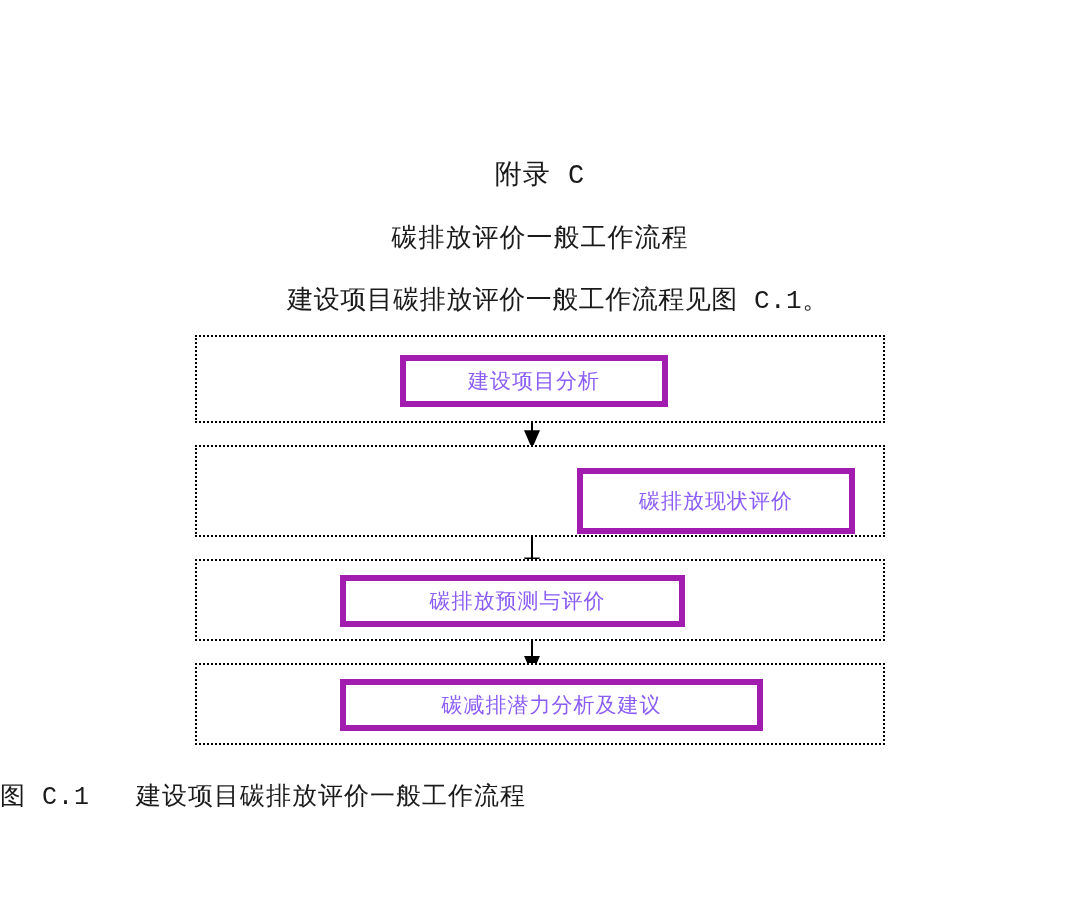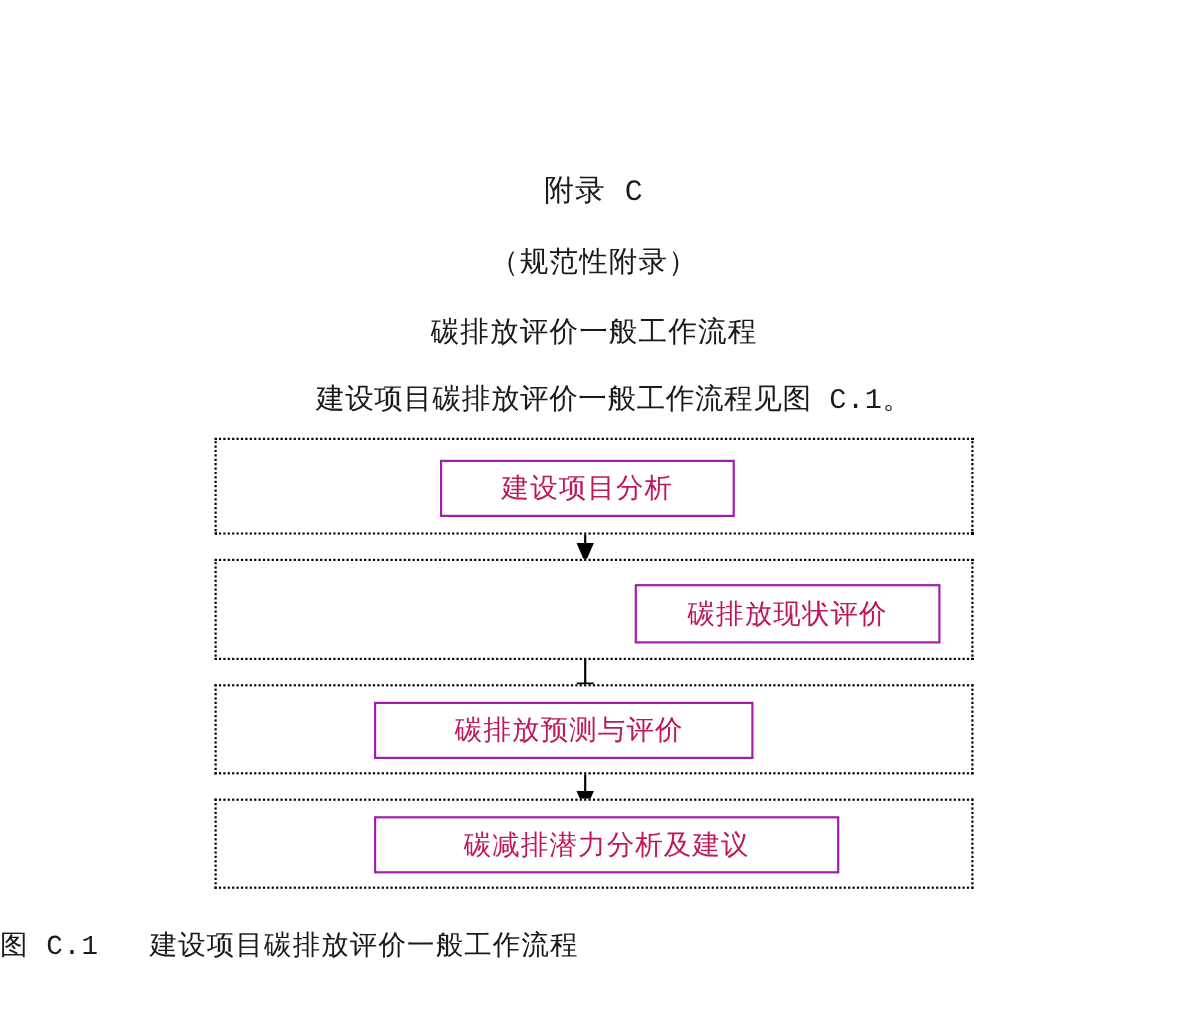--- a/index.html
+++ b/index.html
@@ -71,46 +71,46 @@
     margin-top: 22px;
   }
 
   .band-1 { height: 88px; }
   .band-2 { height: 92px; }
   .band-3 { height: 82px; }
   .band-4 { height: 82px; }
 
   .node {
     position: absolute;
-    border: 2px solid #a21caf;
+    border: 6px solid #a21caf;
     box-sizing: border-box;
     background: #fff;
     display: flex;
     align-items: center;
     justify-content: center;
-    font-size: 25px;
+    font-size: 21px;
     letter-spacing: 1px;
-    color: #be185d;
+    color: #8b5cf6;
   }
 
   .node-analysis {
     width: 268px;
     height: 52px;
     left: 203px;
     top: 18px;
   }
   .node-survey {
     width: 278px;
     height: 50px;
     left: 26px;
     top: 21px;
   }
   .node-assess {
     width: 278px;
-    height: 54px;
+    height: 66px;
     left: 380px;
     top: 21px;
   }
   .node-forecast {
     width: 345px;
     height: 52px;
     left: 143px;
     top: 14px;
     padding-left: 10px;
   }
@@ -139,21 +139,20 @@
   }
   .caption .cap-sep { display: inline-block; width: 14px; }
 </style>
 </head>
 <body>
 
 <div class="page">
 
   <div class="headings">
     <div class="h-appendix">附录 C</div>
-    <div class="h-normative">（规范性附录）</div>
     <div class="h-title">碳排放评价一般工作流程</div>
     <div class="h-intro">建设项目碳排放评价一般工作流程见图 C.1。</div>
   </div>
 
   <div class="flow">
 
     <svg class="connectors" viewBox="0 0 690 400" preserveAspectRatio="none">
       <defs>
         <marker id="arrowhead" markerWidth="9" markerHeight="8" refX="4.5" refY="4" orient="auto">
           <polygon points="0 0, 9 4, 0 8" fill="#000"></polygon>

